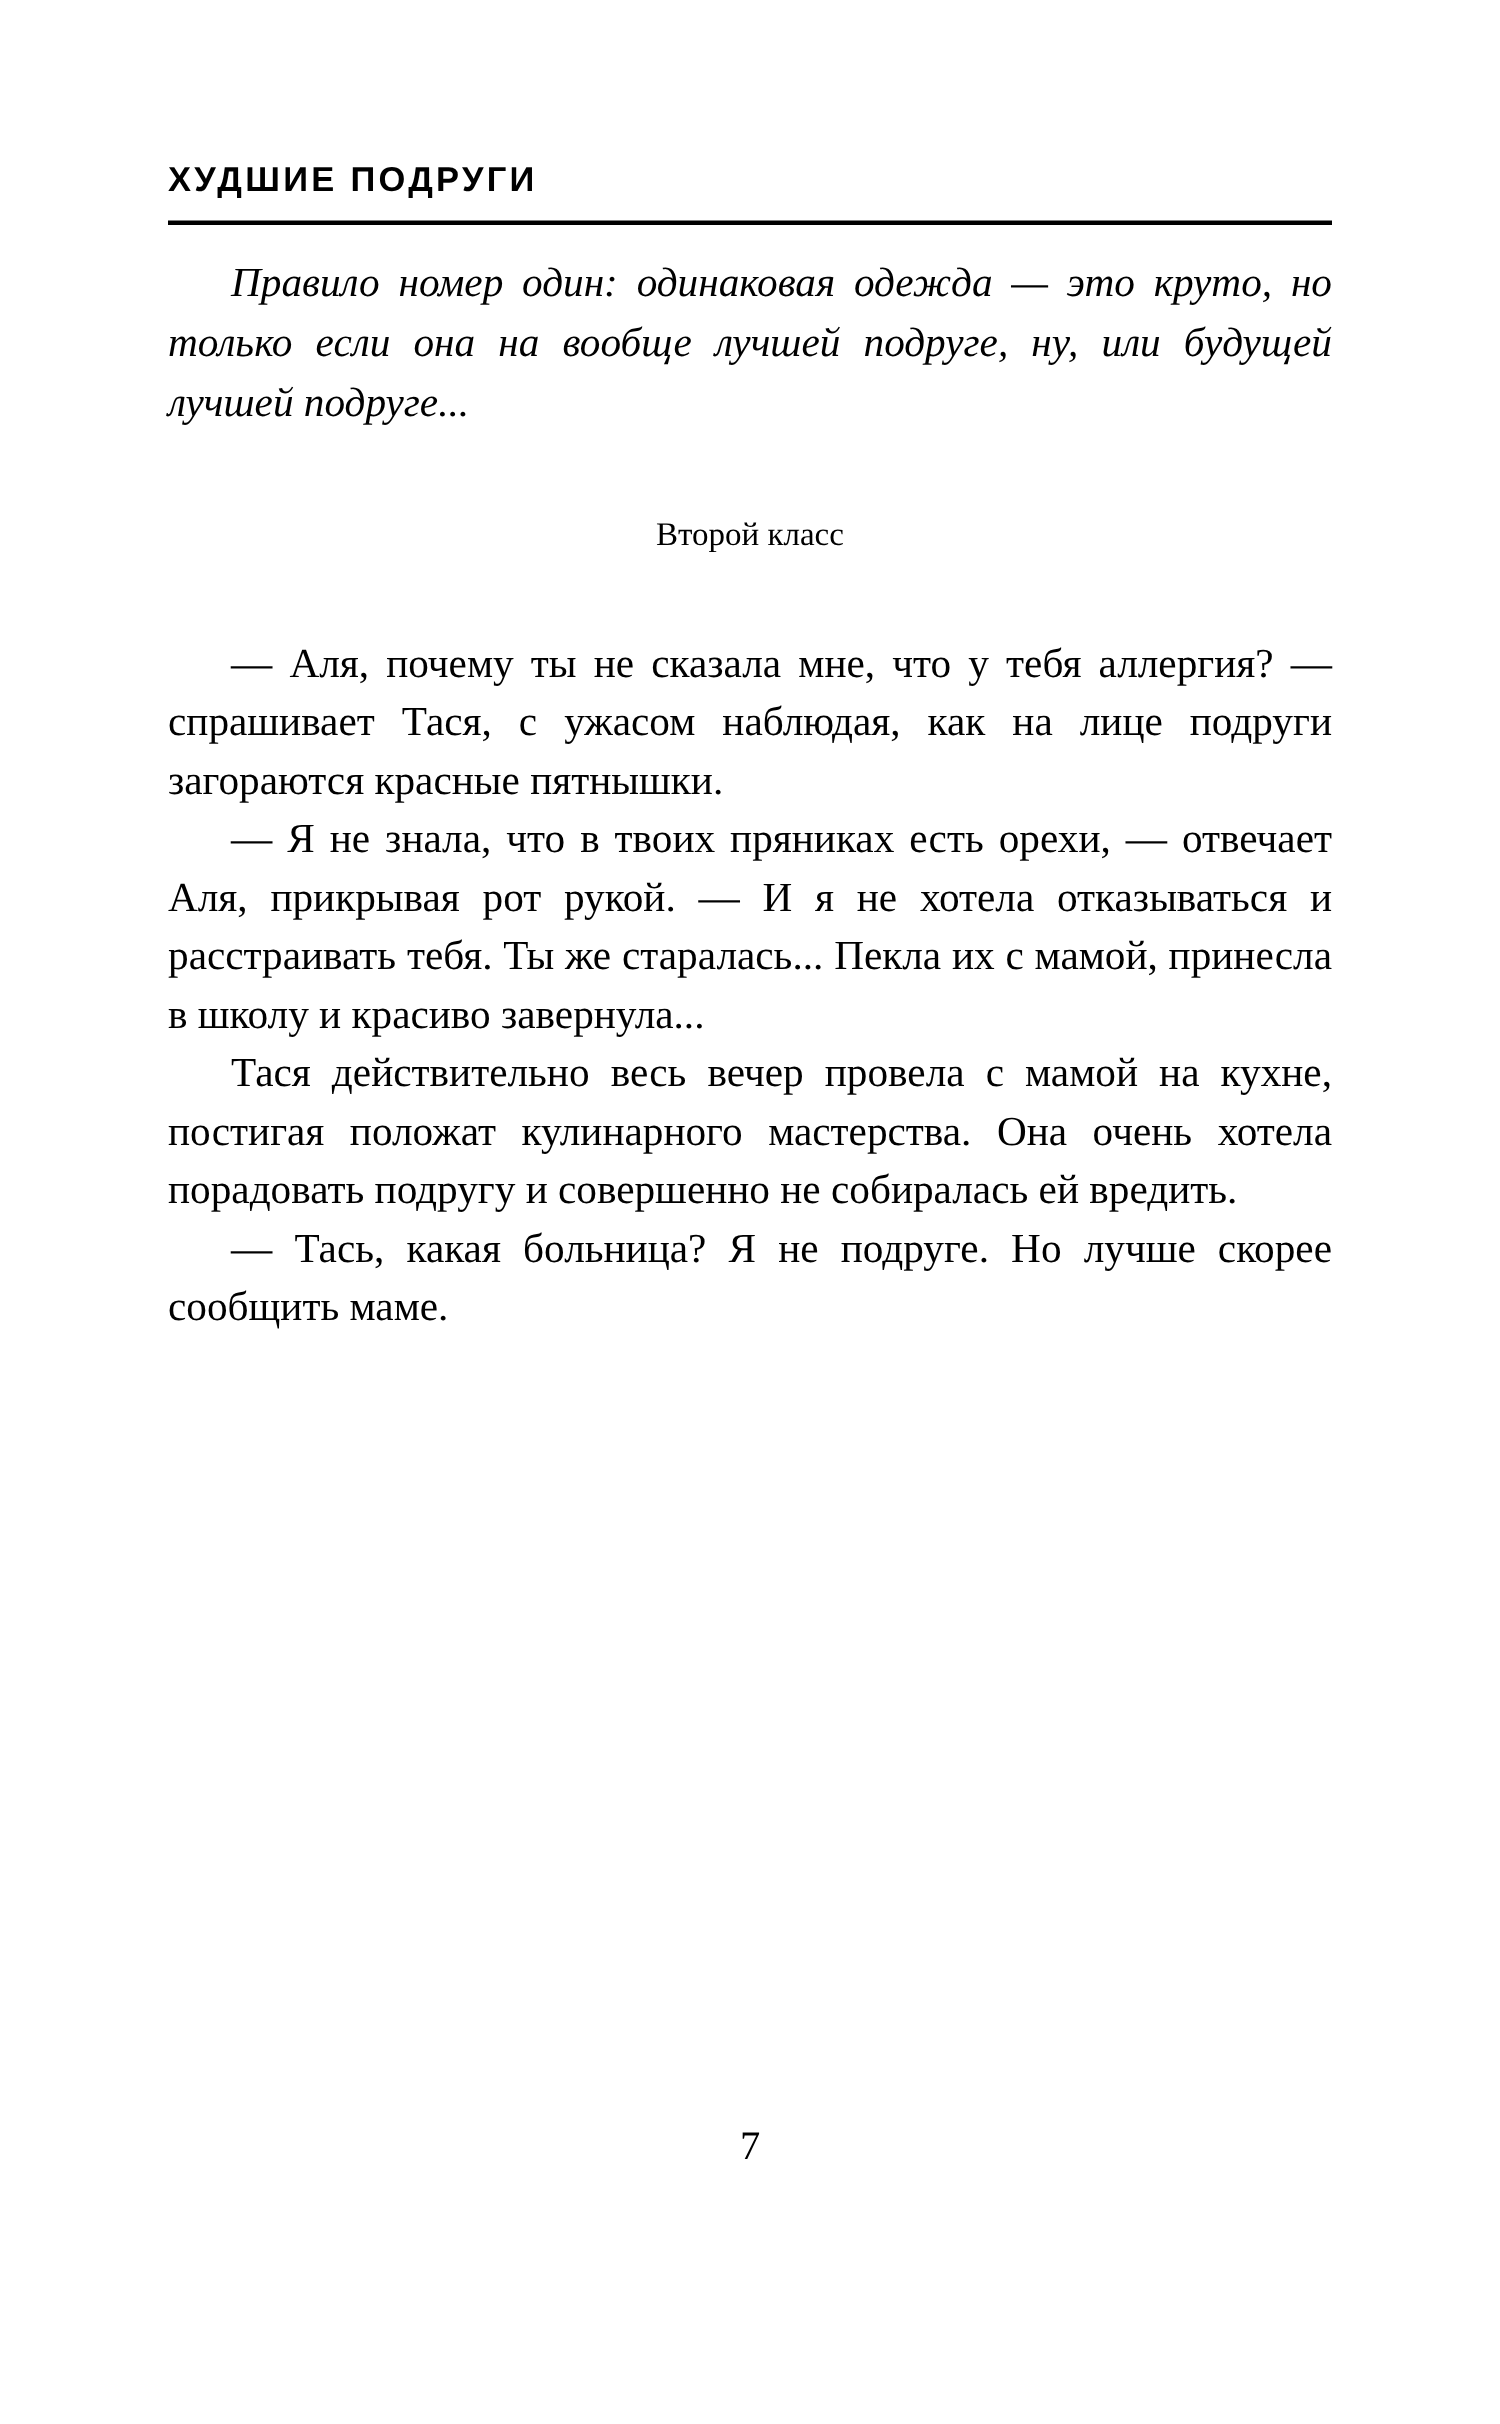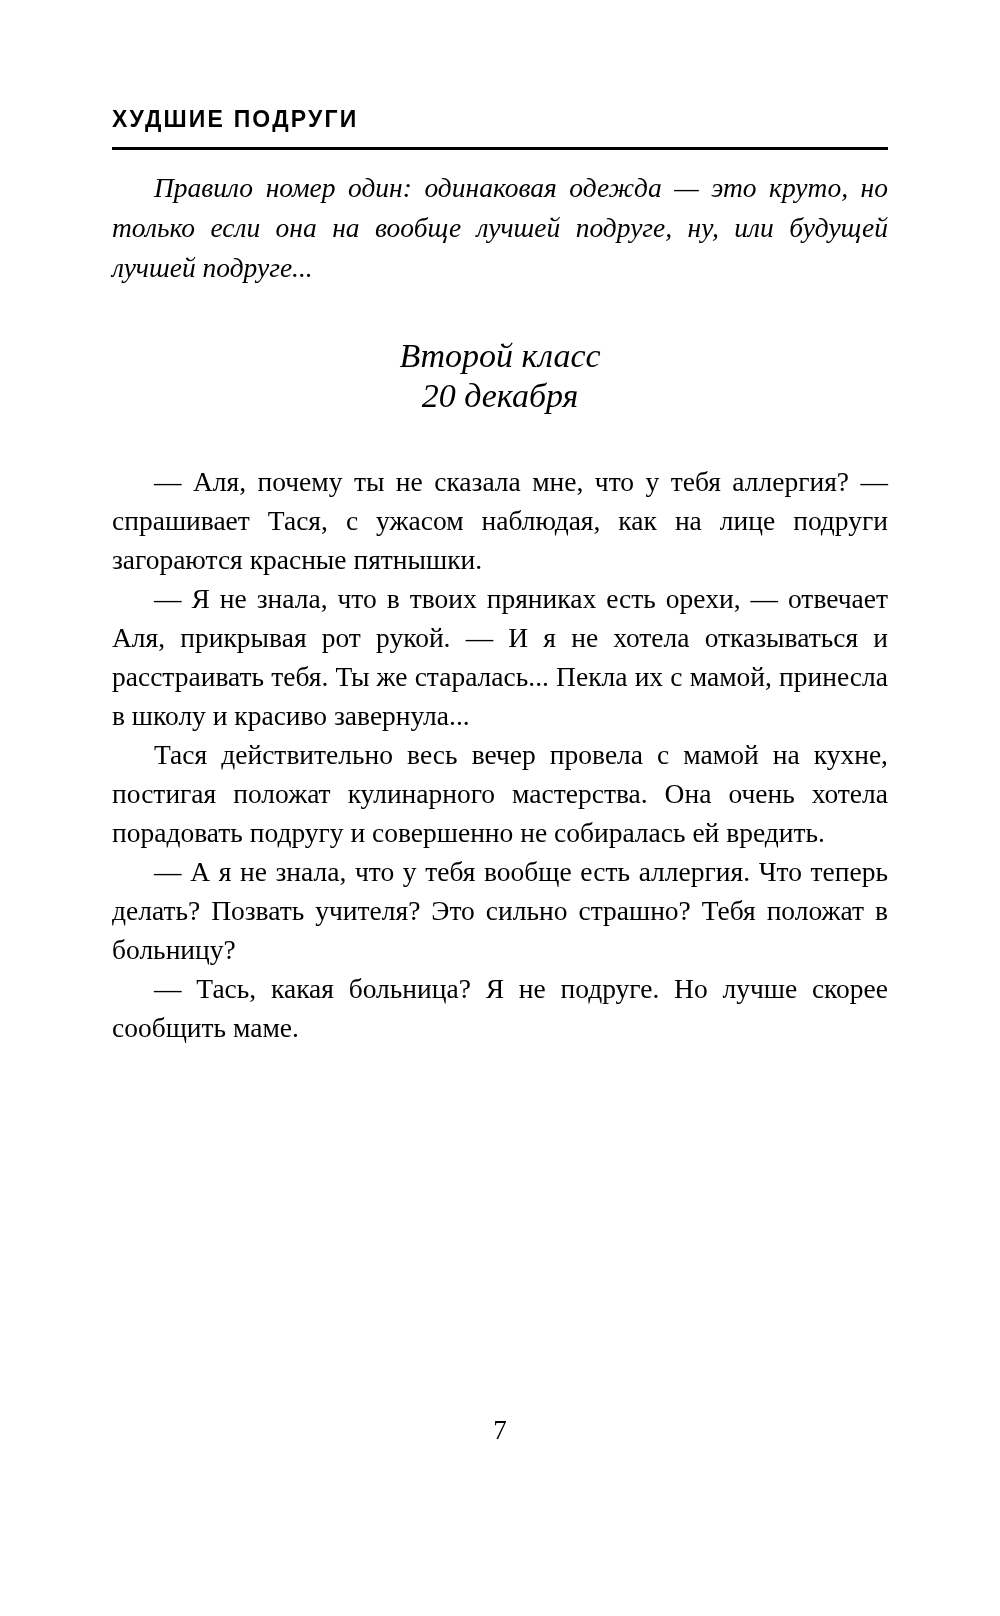--- a/index.html
+++ b/index.html
@@ -68,22 +68,21 @@
     text-indent: 42px;
     font-size: 27.5px;
     line-height: 40px;
     margin-bottom: 0;
   }
 
   .chapter-head {
     margin-top: 48px;
     margin-bottom: 46px;
     text-align: center;
-    font-style: italic;
-    font-size: 34px;
+    font-size: 22px;
     line-height: 40px;
     font-weight: 400;
   }
   .chapter-head .line {
     display: block;
   }
 
   p.body {
     text-indent: 42px;
   }
@@ -106,26 +105,24 @@
   <div class="running-head">ХУДШИЕ ПОДРУГИ</div>
 
   <div class="head-rule"></div>
 
   <div class="column">
 
     <p class="epigraph">Правило номер один: одинаковая одежда — это круто, но только если она на вообще лучшей подруге, ну, или будущей лучшей подруге...</p>
 
     <div class="chapter-head">
       <span class="line">Второй класс</span>
-      <span class="line">20 декабря</span>
     </div>
 
     <p class="body">— Аля, почему ты не сказала мне, что у тебя аллергия? — спрашивает Тася, с ужасом наблюдая, как на лице подруги загораются красные пятнышки.</p>
     <p class="body">— Я не знала, что в твоих пряниках есть орехи, — отвечает Аля, прикрывая рот рукой. — И я не хотела отказываться и расстраивать тебя. Ты же старалась... Пекла их с мамой, принесла в школу и красиво завернула...</p>
     <p class="body">Тася действительно весь вечер провела с мамой на кухне, постигая положат кулинарного мастерства. Она очень хотела порадовать подругу и совершенно не собиралась ей вредить.</p>
-    <p class="body">— А я не знала, что у тебя вообще есть аллергия. Что теперь делать? Позвать учителя? Это сильно страшно? Тебя положат в больницу?</p>
     <p class="body">— Тась, какая больница? Я не подруге. Но лучше скорее сообщить маме.</p>
 
   </div>
 
   <div class="folio">7</div>
 
 </div>
 
 </body></html>

